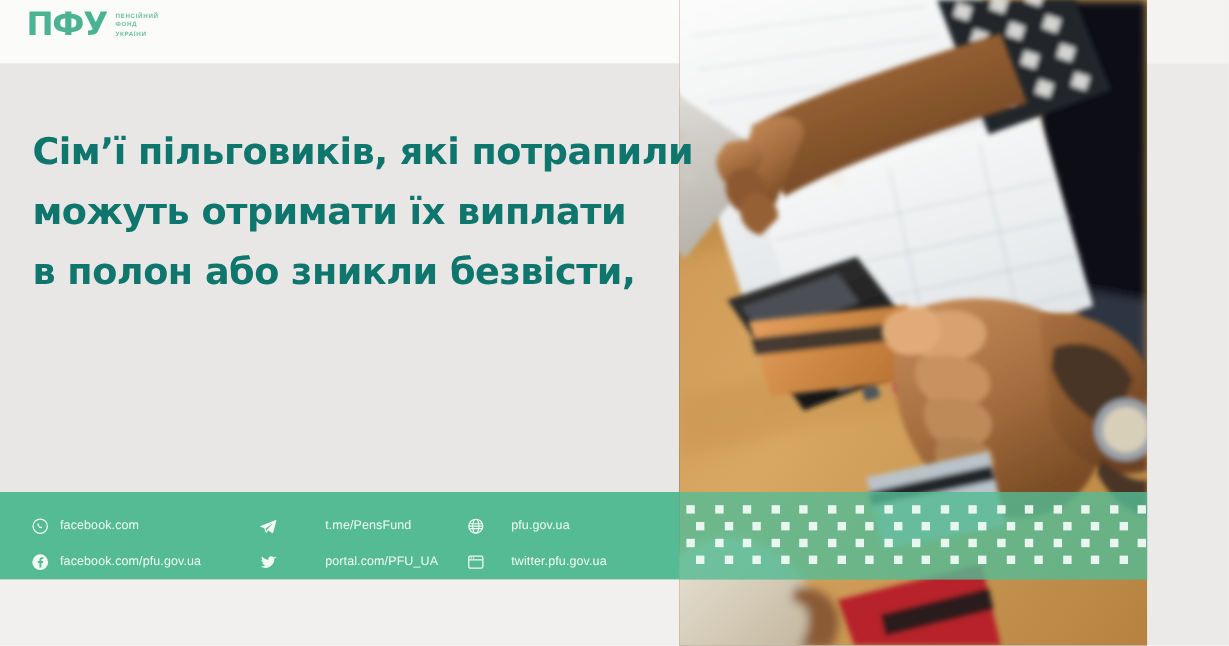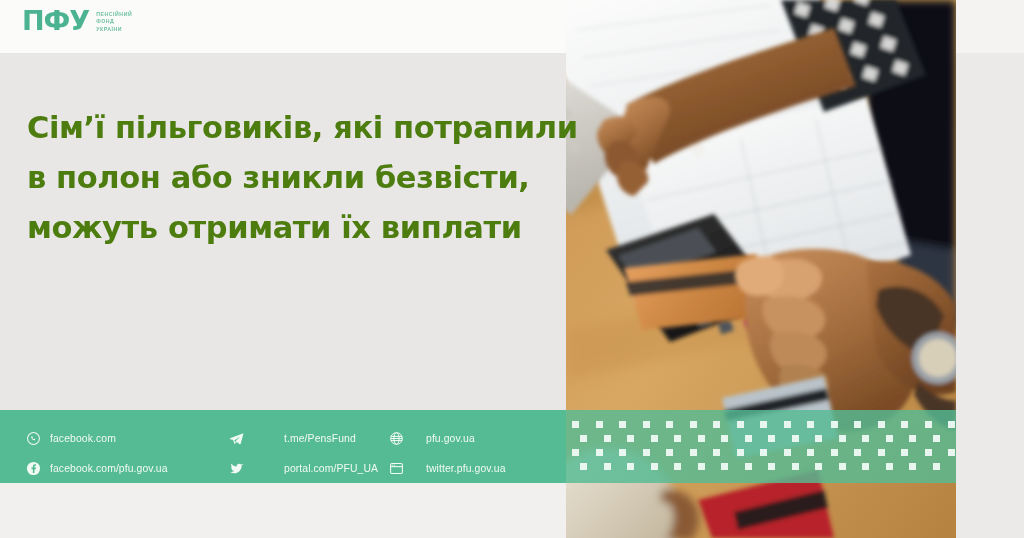--- a/index.html
+++ b/index.html
@@ -40,21 +40,21 @@
 
   
   .left-panel {
     position:absolute; left:0; top:53px; width:566px; height:357px;
     background:#e8e7e5;
   }
   .headline {
     position:absolute; left:27px; top:103px; width:520px;
     font-family:"DejaVu Sans", sans-serif;
     font-size:30.5px; line-height:50px; font-weight:700;
-    color:#4d7c0f; letter-spacing:-0.4px;
+    color:#0f766e; letter-spacing:-0.4px;
   }
   .headline-line { display:block; white-space:nowrap; }
 
   
   .photo {
     position:absolute; left:566px; top:0; width:390px; height:538px;
     overflow:hidden; background:#3a2c1d;
   }
   .photo-right-fill {
     position:absolute; left:956px; top:0; width:68px; height:538px;
@@ -92,21 +92,21 @@
     width:15px; height:15px; flex:0 0 15px;
     display:flex; align-items:center; justify-content:center;
   }
   .contact-item .lbl {
     font-size:10.4px; color:#f2faf6; white-space:nowrap;
     letter-spacing:0.1px;
   }
   .c-r1 { top:21px; }
   .c-r2 { top:51px; }
   .c-c1 { left:26px; }
-  .c-c2 { left:229px;gap:40px; }
+  .c-c2 { left:216px;gap:40px; }
   .c-c3 { left:389px;gap:22px; }
 
   
   .bottom-strip {
     position:absolute; left:0; top:483px; width:566px; height:55px;
     background:#f1f0ef;
   }
 </style>
 </head>
 <body>
@@ -310,22 +310,22 @@
         <span>Пенсійний</span>
         <span>фонд</span>
         <span>України</span>
       </div>
     </div>
   </div>
 
   <div class="left-panel"></div>
   <h1 class="headline">
     <span class="headline-line">Сім’ї пільговиків, які потрапили</span>
+    <span class="headline-line">можуть отримати їх виплати</span>
     <span class="headline-line">в полон або зникли безвісти,</span>
-    <span class="headline-line">можуть отримати їх виплати</span>
   </h1>
 
   <div class="footer-pattern">
     <div class="dotrow" style="top:11px;">
       <i></i>
         <i></i>
         <i></i>
         <i></i>
         <i></i>
         <i></i>

